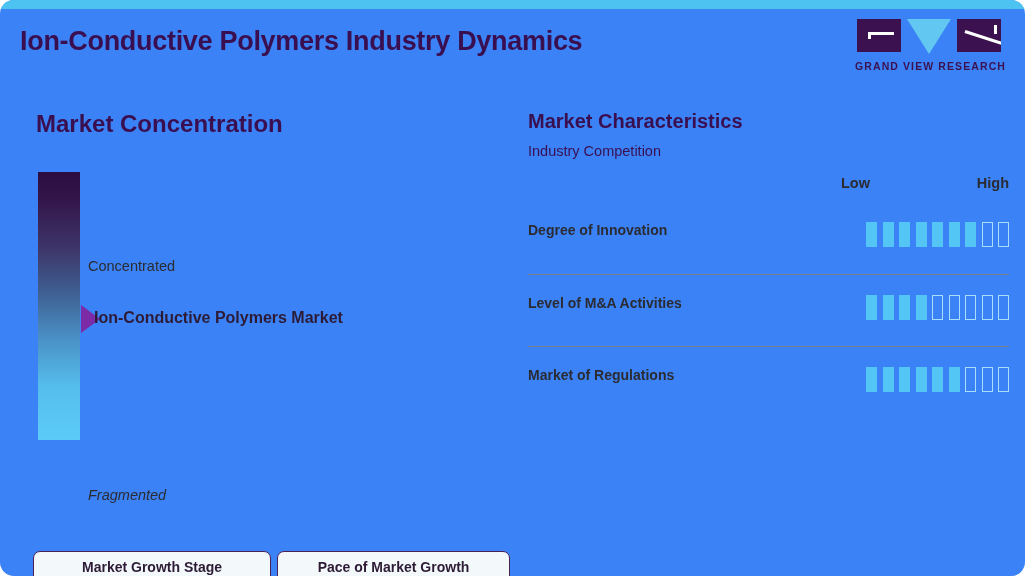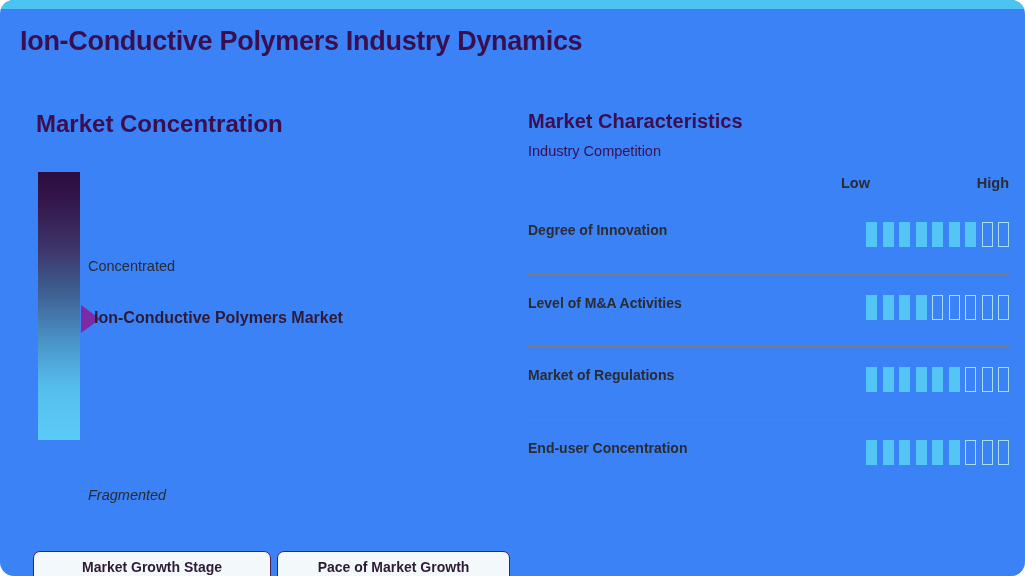--- a/index.html
+++ b/index.html
@@ -264,20 +264,28 @@
 </head>
 <body>
 
 <div id="infographic">
 
   <div id="top-accent"></div>
 
   <div id="header">
     <div id="main-title">Ion-Conductive Polymers Industry Dynamics</div>
 
+    <div id="logo">
+      <div id="logo-marks">
+        <div class="logo-block left"></div>
+        <div class="logo-tri"></div>
+        <div class="logo-block right"></div>
+      </div>
+      <div id="logo-text">GRAND VIEW RESEARCH</div>
+    </div>
   </div>
 
   <div id="left-panel">
 
     <div id="concentration-title">Market Concentration</div>
 
     <div id="gradient-bar"></div>
 
     <div id="label-concentrated">Concentrated</div>
     <div id="label-fragmented">Fragmented</div>
@@ -340,30 +348,16 @@
             <span class="seg on"></span>
             <span class="seg on"></span>
             <span class="seg on"></span>
             <span class="seg on"></span>
             <span class="seg on"></span>
             <span class="seg off"></span>
             <span class="seg off"></span>
             <span class="seg off"></span>
           </div>
         </div>
-        <div class="char-row">
-          <div class="char-label">End-user Concentration</div>
-          <div class="char-meter">
-            <span class="seg on"></span>
-            <span class="seg on"></span>
-            <span class="seg on"></span>
-            <span class="seg on"></span>
-            <span class="seg on"></span>
-            <span class="seg on"></span>
-            <span class="seg off"></span>
-            <span class="seg off"></span>
-            <span class="seg off"></span>
-          </div>
-        </div>
       </div>
   </div>
 
 </div>
 
 </body></html>

